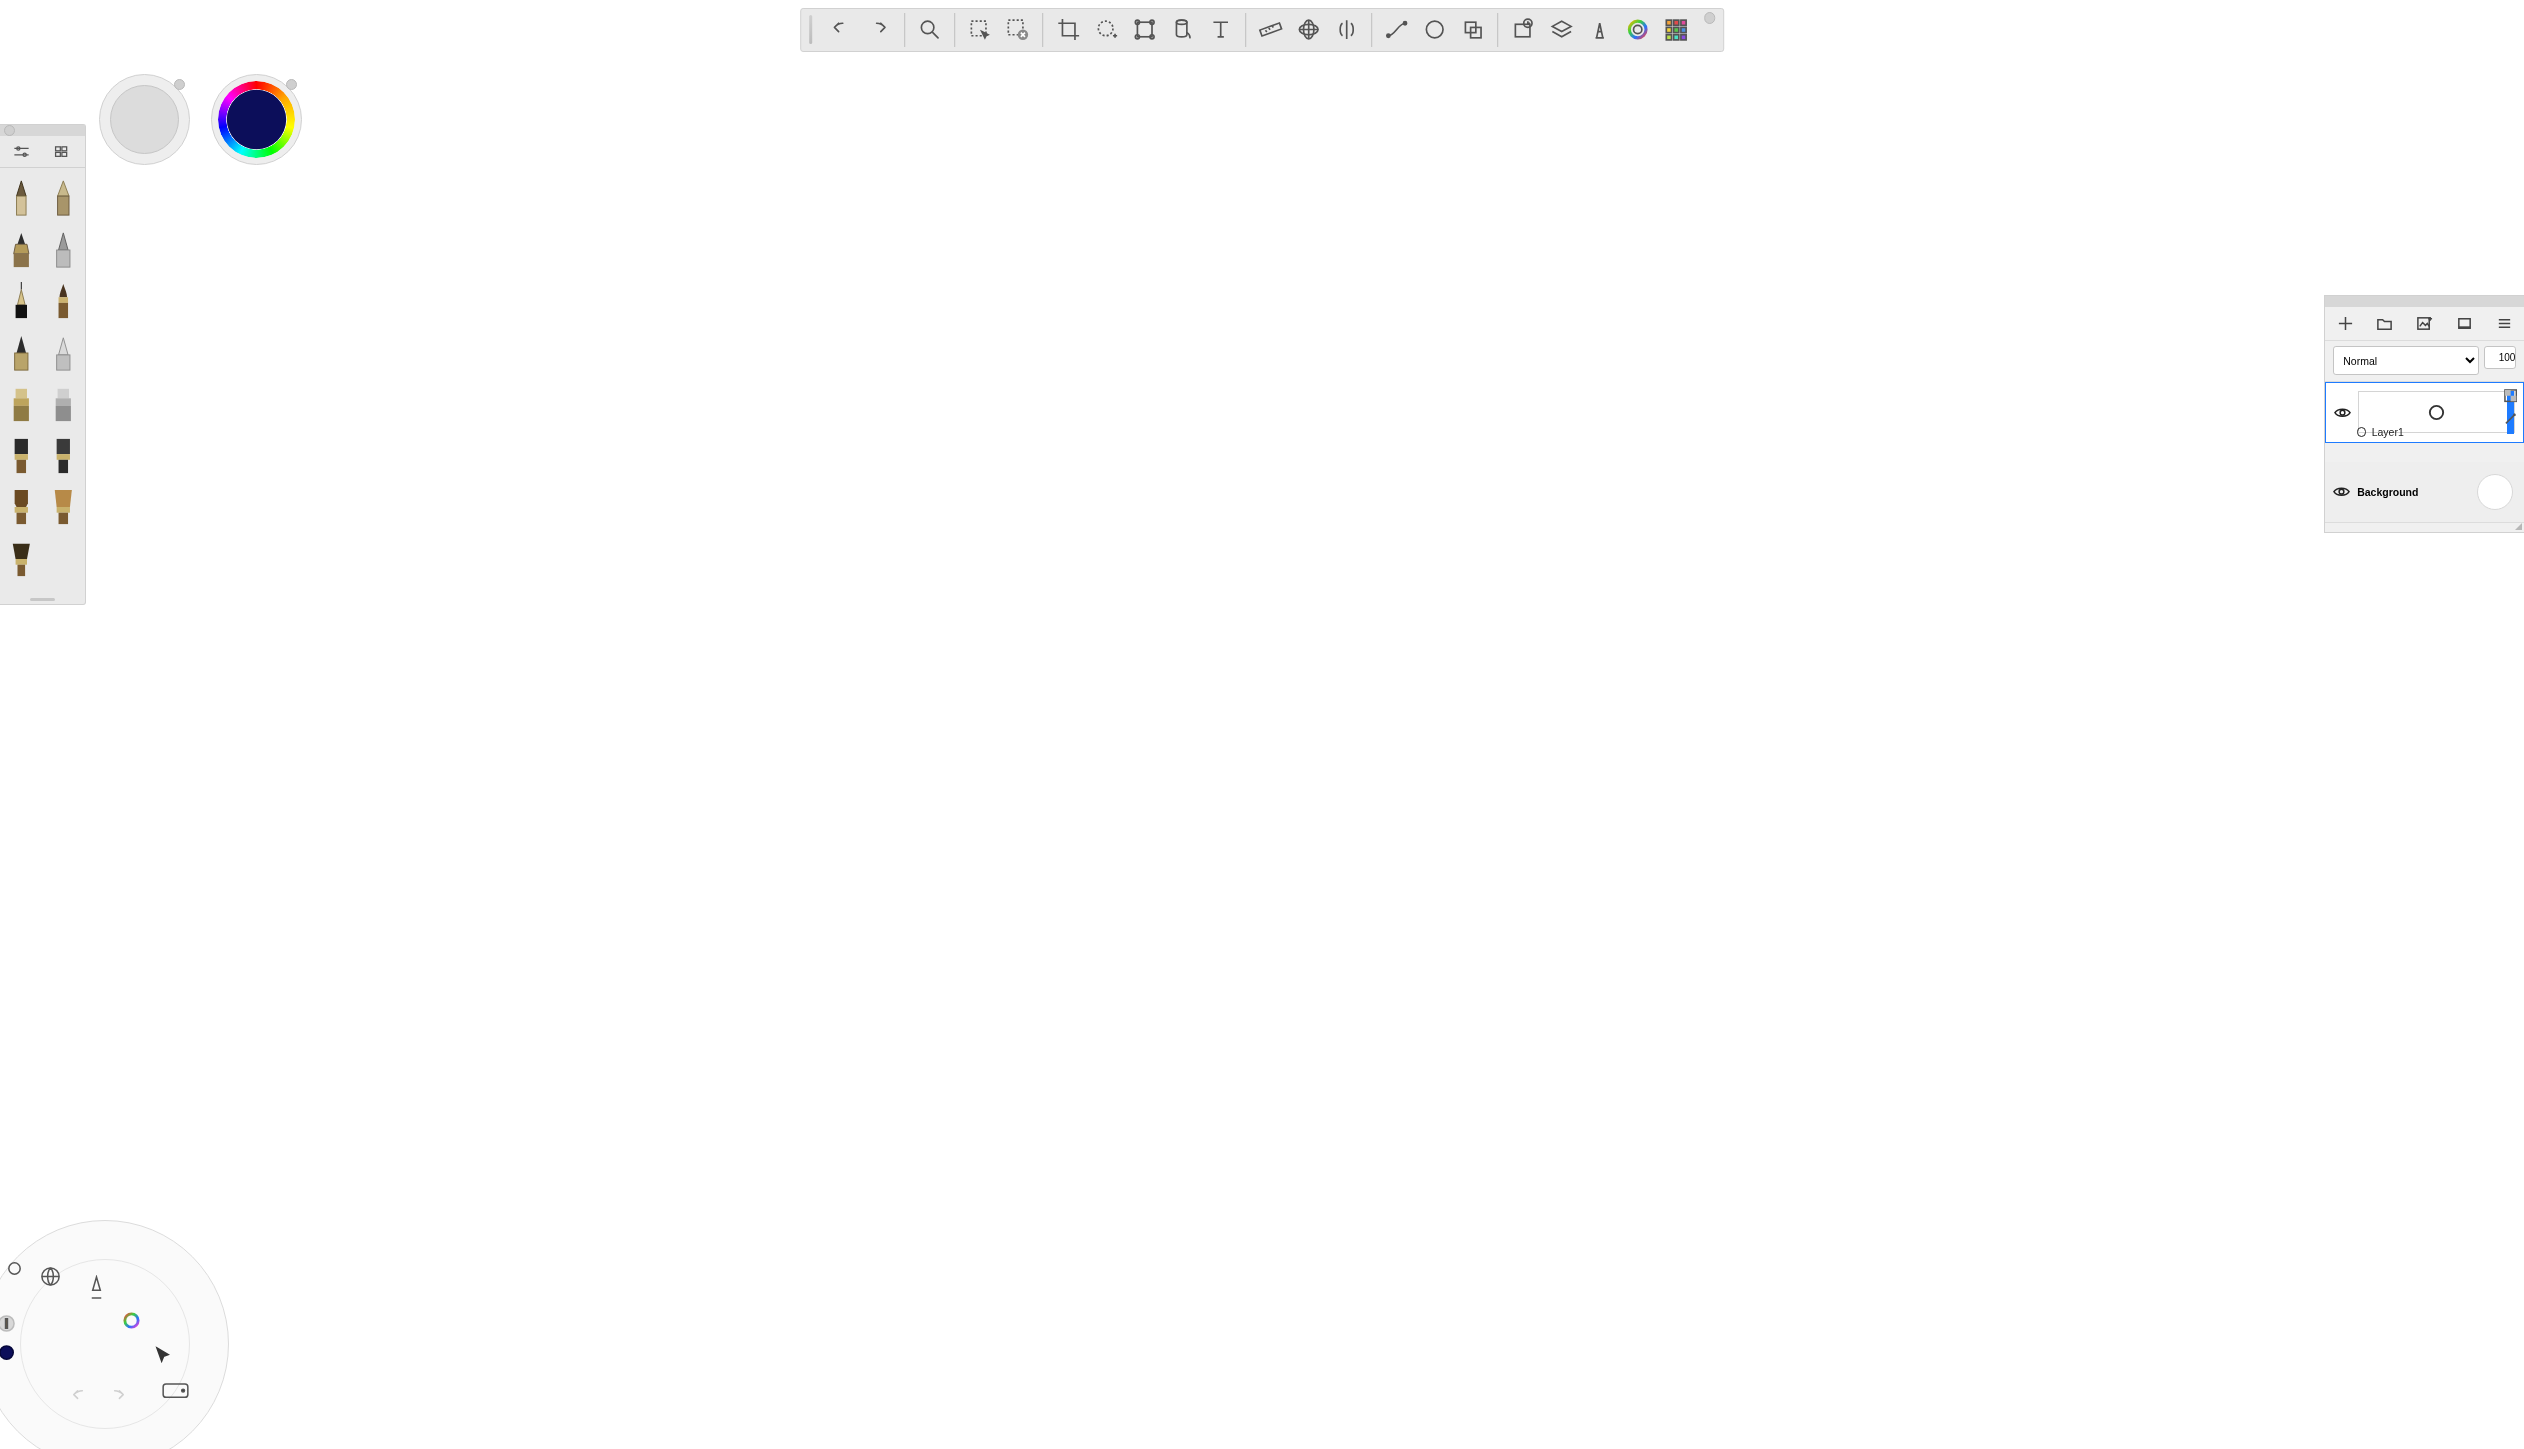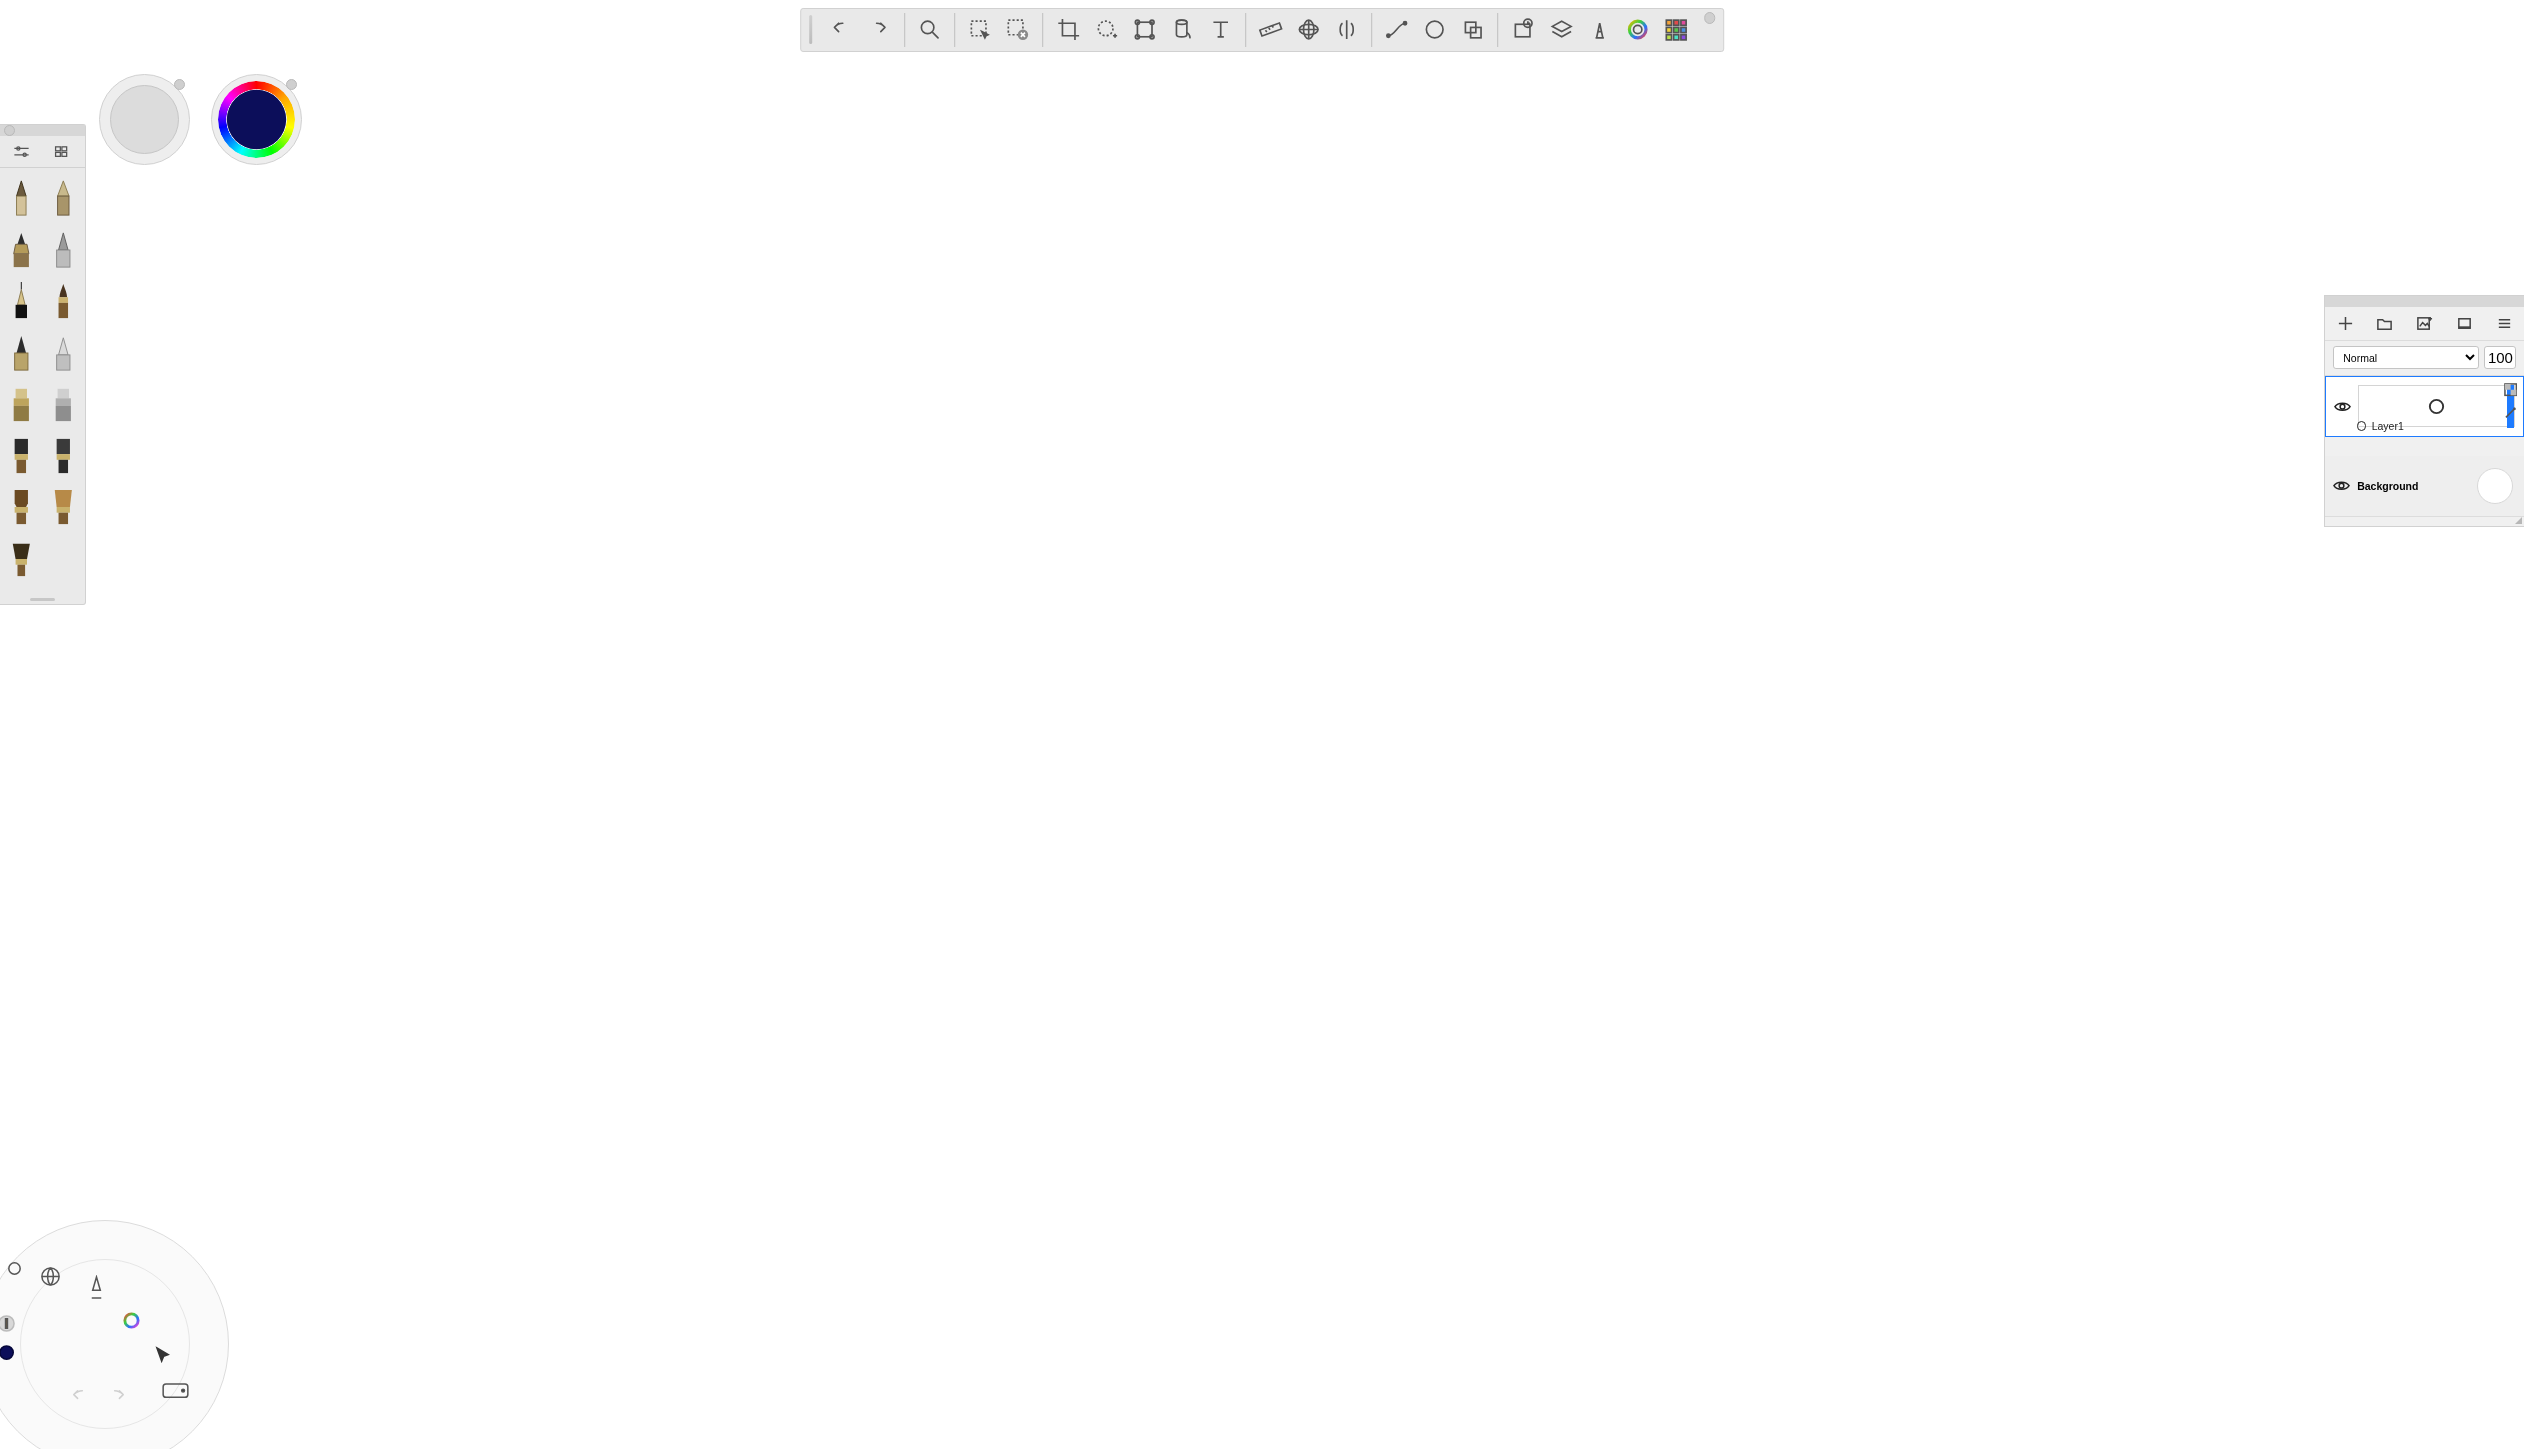--- a/index.html
+++ b/index.html
@@ -96,26 +96,26 @@
   }
   .layers .row1{
     display:flex;justify-content:space-between;padding:7.6px 9.5px;border-bottom:1px solid #dcdcdc;
   }
   .layers .row1 .ico{width:21px;height:17px;cursor:pointer;display:flex;align-items:center;justify-content:center;}
   .layers .row1 svg{width:17px;height:17px;stroke:#444;fill:none;stroke-width:1.6;}
   .layers .row2{
     display:flex;gap:5.7px;padding:5.7px 7.6px;border-bottom:1px solid #dcdcdc;
   }
   .layers select{
-    flex:1;height:23px;background:#fff;border:1px solid #c4c4c4;border-radius:2.9px;
+    flex:1;height:29px;background:#fff;border:1px solid #c4c4c4;border-radius:2.9px;
     font-size:10.5px;padding:0 5.7px;
   }
   .layers input[type=text]{
     width:32px;height:23px;border:1px solid #c4c4c4;border-radius:2.9px;
-    font-size:15px;text-align:center;
+    font-size:10px;text-align:right;
   }
   .layer-item{
     display:flex;align-items:center;padding:5.7px 7.6px;gap:7.6px;border-bottom:1px solid #dcdcdc;
     background:#f6f6f6;position:relative;min-height:61px;
   }
   .layer-item.selected{border:1.9px solid #1e7bff;background:#fff;align-items:center;}
   .layer-item .vis{width:17px;cursor:pointer;}
   .layer-item .vis svg{width:17px;height:11.4px;stroke:#222;fill:none;stroke-width:1.6;}
   .layer-item .thumb{
     flex:1;height:42px;background:#fff;border:1px solid #d4d4d4;

